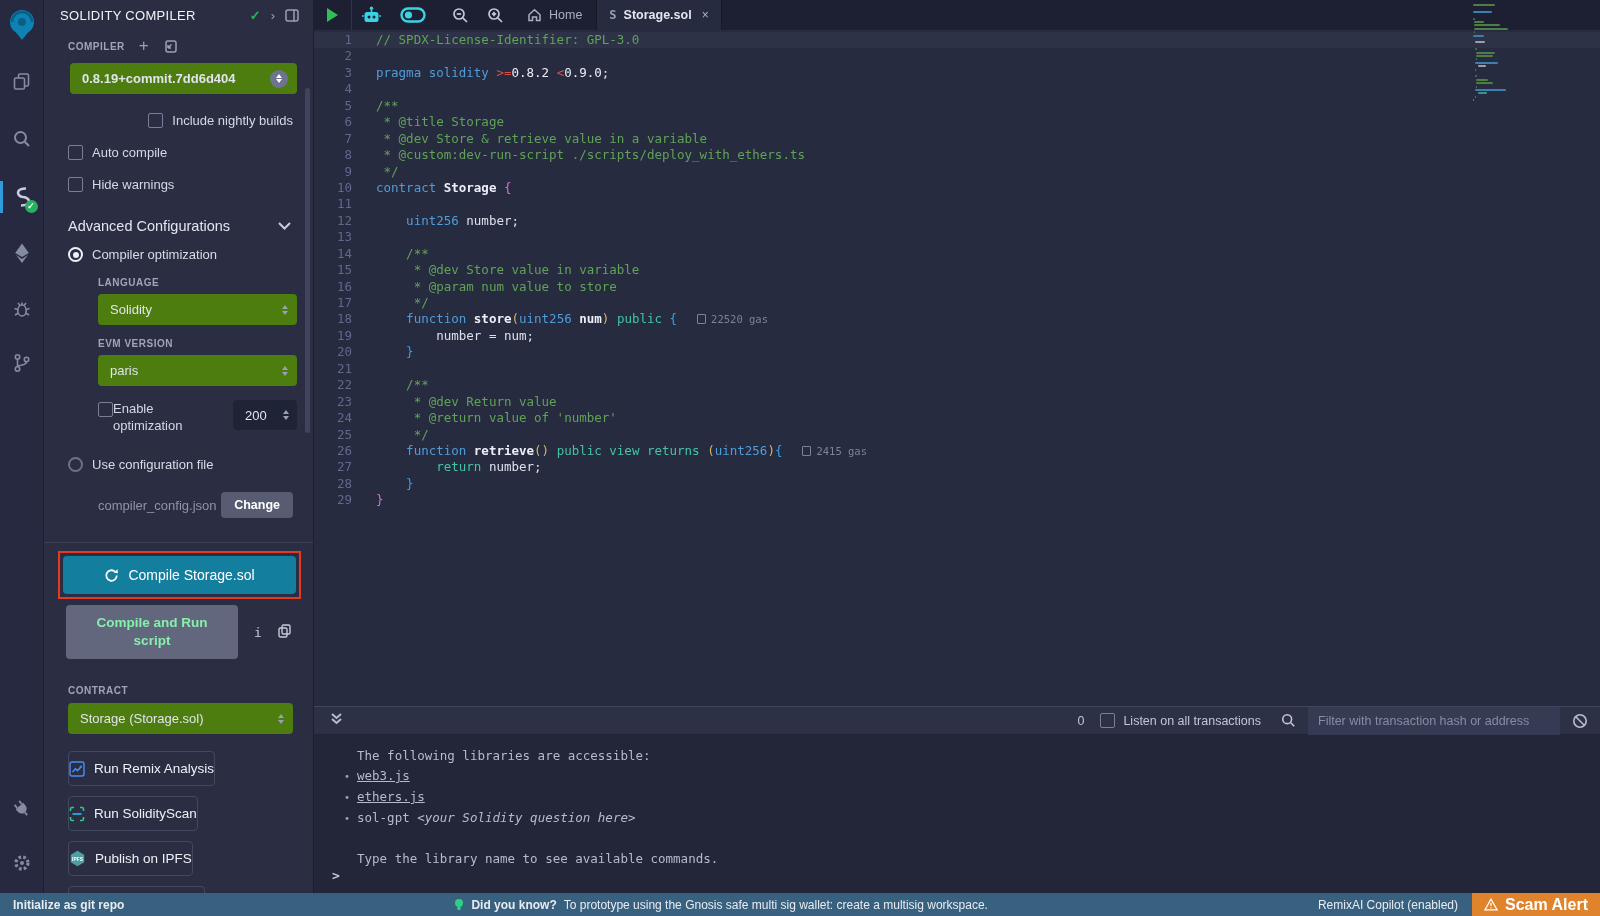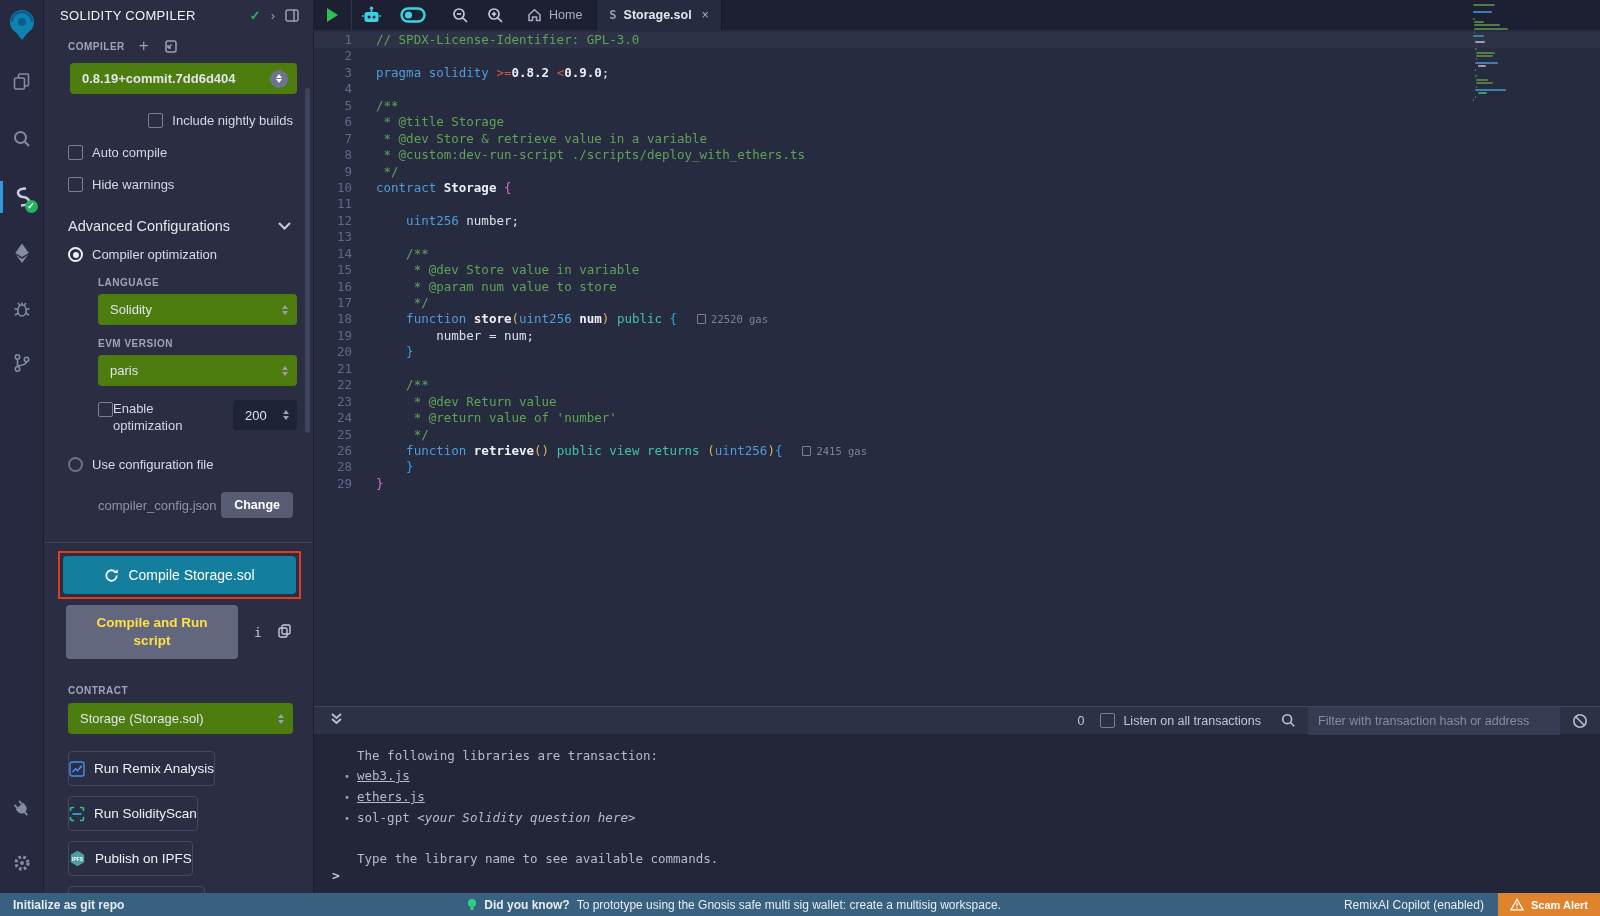--- a/index.html
+++ b/index.html
@@ -67,21 +67,21 @@
     display:flex; align-items:center; justify-content:space-between; padding:0 8px 0 12px; color:#e2e4ee; }
   .cfg-row { display:flex; align-items:center; margin:20px 20px 0 54px; }
   .cfg-name { color:#8e93ab; font-size:13px; flex:1; }
   .change-btn { background:#585c73; color:#fff; font-size:12.5px; font-weight:bold; border:none;
     border-radius:4px; padding:6px 13px; }
   .divider { border-top:1px solid #3c4059; margin-top:24px; }
   .compile-wrap { margin:8px 12px 0 14px; border:2px solid #e23b20; padding:3px; }
   .compile-btn { width:100%; height:38px; background:#147e9e; border:none; border-radius:4px;
     color:#fff; font-size:14px; font-family:inherit; display:flex; align-items:center; justify-content:center; gap:9px; }
   .script-row { display:flex; align-items:center; margin:6px 16px 0 22px; gap:16px; }
-  .script-btn { width:172px; background:#63677e; border:none; border-radius:4px; color:#fde047;
+  .script-btn { width:172px; background:#63677e; border:none; border-radius:4px; color:#86efac;
     font-size:13.5px; font-weight:bold; font-family:inherit; padding:9px 6px; line-height:18px; }
   .mini-ic { color:#c6cada; font-size:13px; font-family:"DejaVu Sans Mono", monospace; }
   .contract-label { margin:26px 0 0 24px; }
   .action-btn { display:flex; align-items:center; justify-content:center; gap:9px; height:35px;
     margin:10px 20px 0 24px; background:transparent; border:1px solid #44485f; border-radius:4px;
     color:#eef0f6; font-size:13.5px; font-family:inherit; }
   .action-btn:first-of-type { margin-top:17px; }
   .panel-scroll { position:absolute; right:3px; top:88px; width:5px; height:345px; background:#3f445e; border-radius:3px; }
   
   .editor { position:absolute; left:314px; top:0; right:0; height:706px; background:#272b3f; }
@@ -94,21 +94,21 @@
     border-left:1px solid #161927; border-right:1px solid #161927; color:#e4e6f0; font-size:12.5px; }
   .tab-s { color:#9ba0b6; font-weight:bold; font-size:12px; font-family:"DejaVu Sans Mono", monospace; }
   .tab-x { color:#aeb2c4; font-size:12px; margin-left:3px; }
   .code { position:absolute; top:30px; left:0; right:0; bottom:0; padding-top:2px;
     font-family:"DejaVu Sans Mono", monospace; font-size:12.5px; }
   .cl { display:flex; height:16.45px; line-height:16.45px; white-space:pre; }
   .cl.active { background:rgba(130,140,170,0.08); }
   .ln { width:62px; text-align:right; padding-right:24px; color:#60688c; flex:none; }
   .cm { color:#5fa357; } .kw { color:#509cd8; } .kt { color:#43c3a5; }
   .op { color:#d1524a; } .tx { color:#dce0ec; }
-  .fn { color:#eceff8; font-weight:bold; } .nm { color:#eceff8; font-weight:bold; }
+  .fn { color:#eceff8; font-weight:bold; } .nm { color:#eceff8; font-weight:normal; }
   .b1 { color:#d66fd6; } .b2 { color:#2fa5e8; } .pr { color:#d9b45f; }
   .gas { color:#7c8298; font-size:10.5px; margin-left:20px; }
   .gas::before { content:''; display:inline-block; width:7px; height:8px; border:1px solid #7c8298;
     border-radius:1px; margin-right:5px; vertical-align:-1px; }
   .minimap { position:absolute; left:1159px; top:4px; width:70px; height:130px; }
   .mmb { position:absolute; height:2px; border-radius:1px; }
   
   .terminal { position:absolute; left:314px; right:0; top:706px; height:187px; background:#232638; }
   .term-bar { height:28px; background:#2d3146; border-top:1px solid #41455f; display:flex; align-items:center; padding-left:16px; }
   .term-right { margin-left:auto; display:flex; align-items:center; gap:12px; }
@@ -127,21 +127,21 @@
   .hint { font-style:italic; }
   .term-outro { padding-left:13px; margin-top:20px; }
   .term-prompt { position:absolute; left:18px; bottom:10px; color:#c5c9da; font-family:"DejaVu Sans Mono", monospace; font-size:13px; font-weight:bold; }
   
   .statusbar { position:absolute; left:0; right:0; bottom:0; height:23px; background:#38617f;
     display:flex; align-items:center; font-size:12px; color:#e8ecf2; }
   .sb-left { margin-left:13px; font-weight:bold; }
   .sb-center { flex:1; display:flex; align-items:center; justify-content:center; gap:7px; }
   .sb-tip-title { font-weight:bold; }
   .sb-right { display:flex; align-items:center; gap:14px; }
-  .scam { height:23px; background:#e0832d; display:flex; align-items:center; gap:7px; padding:0 12px; color:#fff; font-weight:bold; font-size:11px; }
+  .scam { height:23px; background:#e0832d; display:flex; align-items:center; gap:7px; padding:0 12px; color:#fff; font-weight:bold; font-size:16px; }
 </style>
 </head>
 <body>
 
 <div class="app">
 
   <div class="rail">
     <div class="rail-icon logo">
       <svg width="32" height="34" viewBox="0 0 32 34">
           <circle cx="16" cy="14" r="12" fill="#0f82b4"></circle>
@@ -441,20 +441,21 @@
         <div class="cl"><span class="ln">17</span><span class="ct"><span class="cm">     */</span></span></div>
         <div class="cl"><span class="ln">18</span><span class="ct"><span class="kw">    function </span><span class="fn">store</span><span class="pr">(</span><span class="kw">uint256</span><span class="fn"> num</span><span class="pr">) </span><span class="kt">public </span><span class="b2">{</span><span class="gas">22520 gas</span></span></div>
         <div class="cl"><span class="ln">19</span><span class="ct"><span class="tx">        number = num;</span></span></div>
         <div class="cl"><span class="ln">20</span><span class="ct"><span class="b2">    }</span></span></div>
         <div class="cl"><span class="ln">21</span><span class="ct"></span></div>
         <div class="cl"><span class="ln">22</span><span class="ct"><span class="cm">    /**</span></span></div>
         <div class="cl"><span class="ln">23</span><span class="ct"><span class="cm">     * @dev Return value</span></span></div>
         <div class="cl"><span class="ln">24</span><span class="ct"><span class="cm">     * @return value of 'number'</span></span></div>
         <div class="cl"><span class="ln">25</span><span class="ct"><span class="cm">     */</span></span></div>
         <div class="cl"><span class="ln">26</span><span class="ct"><span class="kw">    function </span><span class="fn">retrieve</span><span class="pr">() </span><span class="kt">public view returns </span><span class="pr">(</span><span class="kw">uint256</span><span class="pr">)</span><span class="b2">{</span><span class="gas">2415 gas</span></span></div>
+        <div class="cl"><span class="ln">27</span><span class="ct"><span class="kt">        return</span><span class="tx"> number;</span></span></div>
         <div class="cl"><span class="ln">28</span><span class="ct"><span class="b2">    }</span></span></div>
         <div class="cl"><span class="ln">29</span><span class="ct"><span class="b1">}</span></span></div>
       </div>
     <div class="minimap">
         <div class="mmb" style="top: 0px; left: 0px; width: 21.7px; background: rgb(78, 125, 70);"></div>
         <div class="mmb" style="top: 6.8px; left: 0px; width: 19.22px; background: rgb(61, 127, 176);"></div>
         <div class="mmb" style="top: 13.6px; left: 0px; width: 1.86px; background: rgb(78, 125, 70);"></div>
         <div class="mmb" style="top: 17px; left: 0.62px; width: 9.92px; background: rgb(78, 125, 70);"></div>
         <div class="mmb" style="top: 20.4px; left: 0.62px; width: 26.66px; background: rgb(78, 125, 70);"></div>
         <div class="mmb" style="top: 23.8px; left: 0.62px; width: 34.72px; background: rgb(78, 125, 70);"></div>
@@ -499,21 +500,21 @@
         <input class="term-input" placeholder="Filter with transaction hash or address" style="">
         <span class="term-clear">
           <svg width="16" height="16" viewBox="0 0 16 16" fill="none" stroke="#b9bdd0" stroke-width="1.6">
               <circle cx="8" cy="8" r="6.2"></circle>
               <line x1="3.8" y1="3.8" x2="12.2" y2="12.2"></line>
             </svg>
         </span>
       </div>
     </div>
     <div class="term-body">
-      <div class="term-line">The following libraries are transaction:</div>
+      <div class="term-line">The following libraries are accessible:</div>
       <div class="bullet-line">
           <span class="bullet">•</span>
           <span class="term-link">web3.js</span>
         </div>
       <div class="bullet-line">
           <span class="bullet">•</span>
           <span class="term-link">ethers.js</span>
         </div>
       <div class="bullet-line">
           <span class="bullet">•</span>

